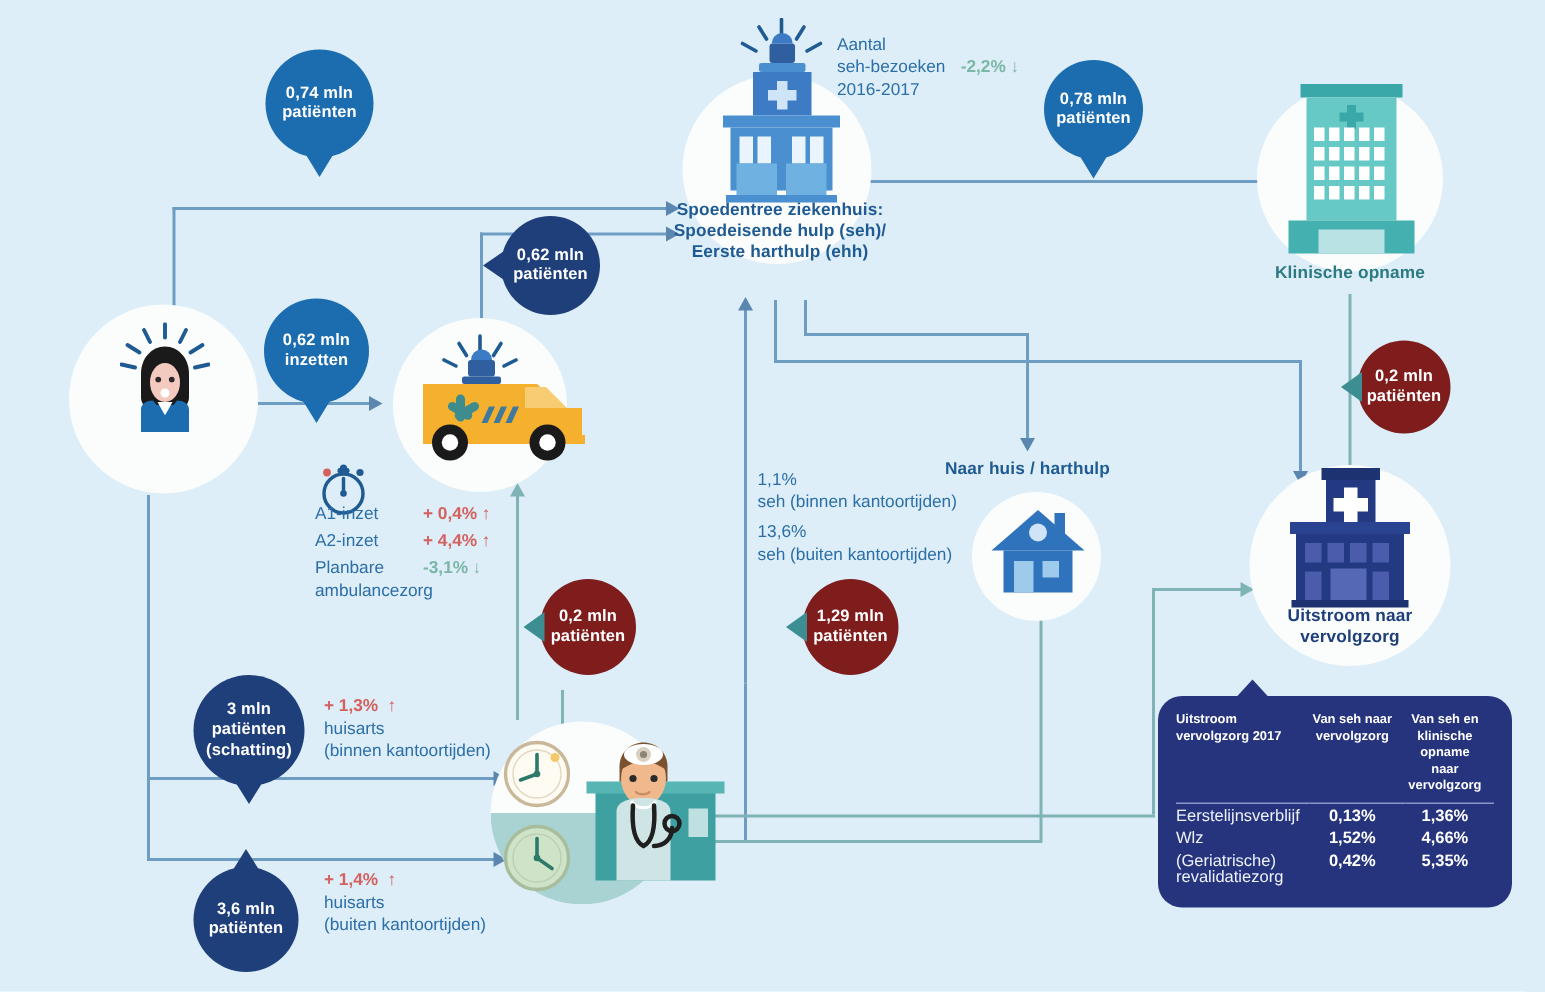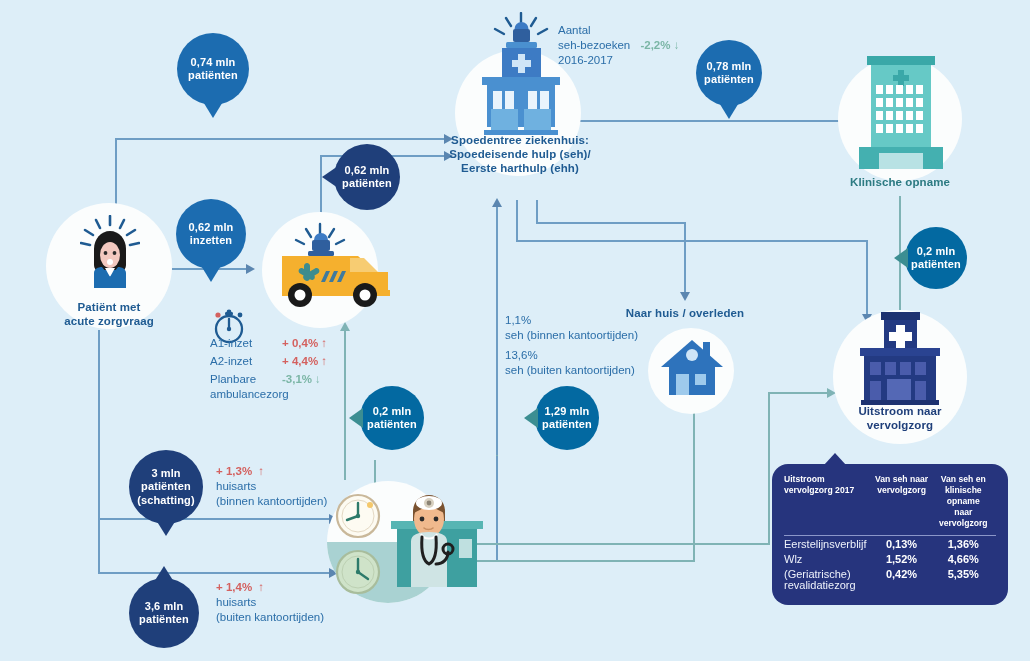--- a/index.html
+++ b/index.html
@@ -55,21 +55,21 @@
     justify-content:center;
     text-align:center;
     color:#ffffff;
     font-size:11px;
     font-weight:bold;
     line-height:13.5px;
     letter-spacing:.1px;
   }
   .badge.blue{background:#1c6cb0;}
   .badge.navy{background:#1f3f7a;}
-  .badge.teal{background:#0369a1;justify-content:center;}
+  .badge.teal{background:#7f1d1d;justify-content:center;}
   
   .badge.tail-down::after{
     content:"";position:absolute;left:50%;bottom:-13px;transform:translateX(-50%);
     width:0;height:0;border-left:11px solid transparent;border-right:11px solid transparent;
     border-top:18px solid #1c6cb0;
   }
   .badge.navy.tail-left::after{
     content:"";position:absolute;left:-12px;top:50%;transform:translateY(-50%);
     width:0;height:0;border-top:11px solid transparent;border-bottom:11px solid transparent;
     border-right:16px solid #1f3f7a;
@@ -188,24 +188,20 @@
     </g>
     <path d="M14 34c0-10 7-18 16-18s16 8 16 18v16c0 6-7 11-16 11s-16-5-16-11z" fill="#1a1a1a"></path>
     <ellipse cx="30" cy="40" rx="10" ry="13" fill="#f3c9c0"></ellipse>
     <circle cx="25.5" cy="38" r="1.9" fill="#2a2a2a"></circle>
     <circle cx="34.5" cy="38" r="1.9" fill="#2a2a2a"></circle>
     <circle cx="30" cy="47" r="3" fill="#ffffff"></circle>
     <path d="M16 55h28v18H16z" fill="#1c6cb0"></path>
     <path d="M25 53h10l-5 9z" fill="#ffffff"></path>
     <path d="M14 58c0-4 4-6 8-6l8 10 8-10c4 0 8 2 8 6v15H14z" fill="#1c6cb0"></path>
   </svg>
-  <div class="node-label" style="left:46px;top:300px;width:126px;">
-    <div>Patiënt met</div>
-    <div>acute zorgvraag</div>
-  </div>
 
   <div class="node-circle" style="left:262px;top:212px;width:116px;height:116px;"></div>
   <svg class="icon" style="left:264px;top:222px;" width="140" height="96" viewBox="0 0 140 96">
     <g stroke="#1f5b92" stroke-width="2.4" stroke-linecap="round">
       <line x1="56" y1="2" x2="56" y2="11"></line>
       <line x1="42" y1="7" x2="47" y2="15"></line>
       <line x1="70" y1="7" x2="65" y2="15"></line>
       <line x1="32" y1="18" x2="40" y2="22"></line>
       <line x1="80" y1="18" x2="72" y2="22"></line>
     </g>
@@ -311,21 +307,21 @@
       <rect x="67" y="73" width="11" height="19"></rect>
     </g>
     <rect x="39" y="71" width="24" height="21" fill="#5468b5"></rect>
     <rect x="13" y="92" width="78" height="5" fill="#1d3270"></rect>
   </svg>
   <div class="node-label" style="left:833px;top:404px;width:134px;color:#1f3f7a;">
     <div>Uitstroom naar</div>
     <div>vervolgzorg</div>
   </div>
 
-  <div class="node-label" style="left:610px;top:306px;width:150px;">Naar huis / overleden</div>
+  <div class="node-label" style="left:610px;top:306px;width:150px;">Naar huis / harthulp</div>
   <div class="node-circle" style="left:648px;top:328px;width:86px;height:86px;"></div>
   <svg class="icon" style="left:659px;top:336px;" width="66" height="66" viewBox="0 0 66 66">
     <rect x="44" y="6" width="7" height="16" fill="#2e73bc"></rect>
     <path d="M33 4 L64 31 H2 Z" fill="#2e73bc"></path>
     <rect x="10" y="31" width="46" height="28" fill="#2e73bc"></rect>
     <circle cx="33" cy="19" r="6" fill="#cfe5f7"></circle>
     <rect x="17" y="38" width="13" height="21" fill="#9ecaec"></rect>
     <rect x="36" y="38" width="11" height="11" fill="#9ecaec"></rect>
   </svg>
 

